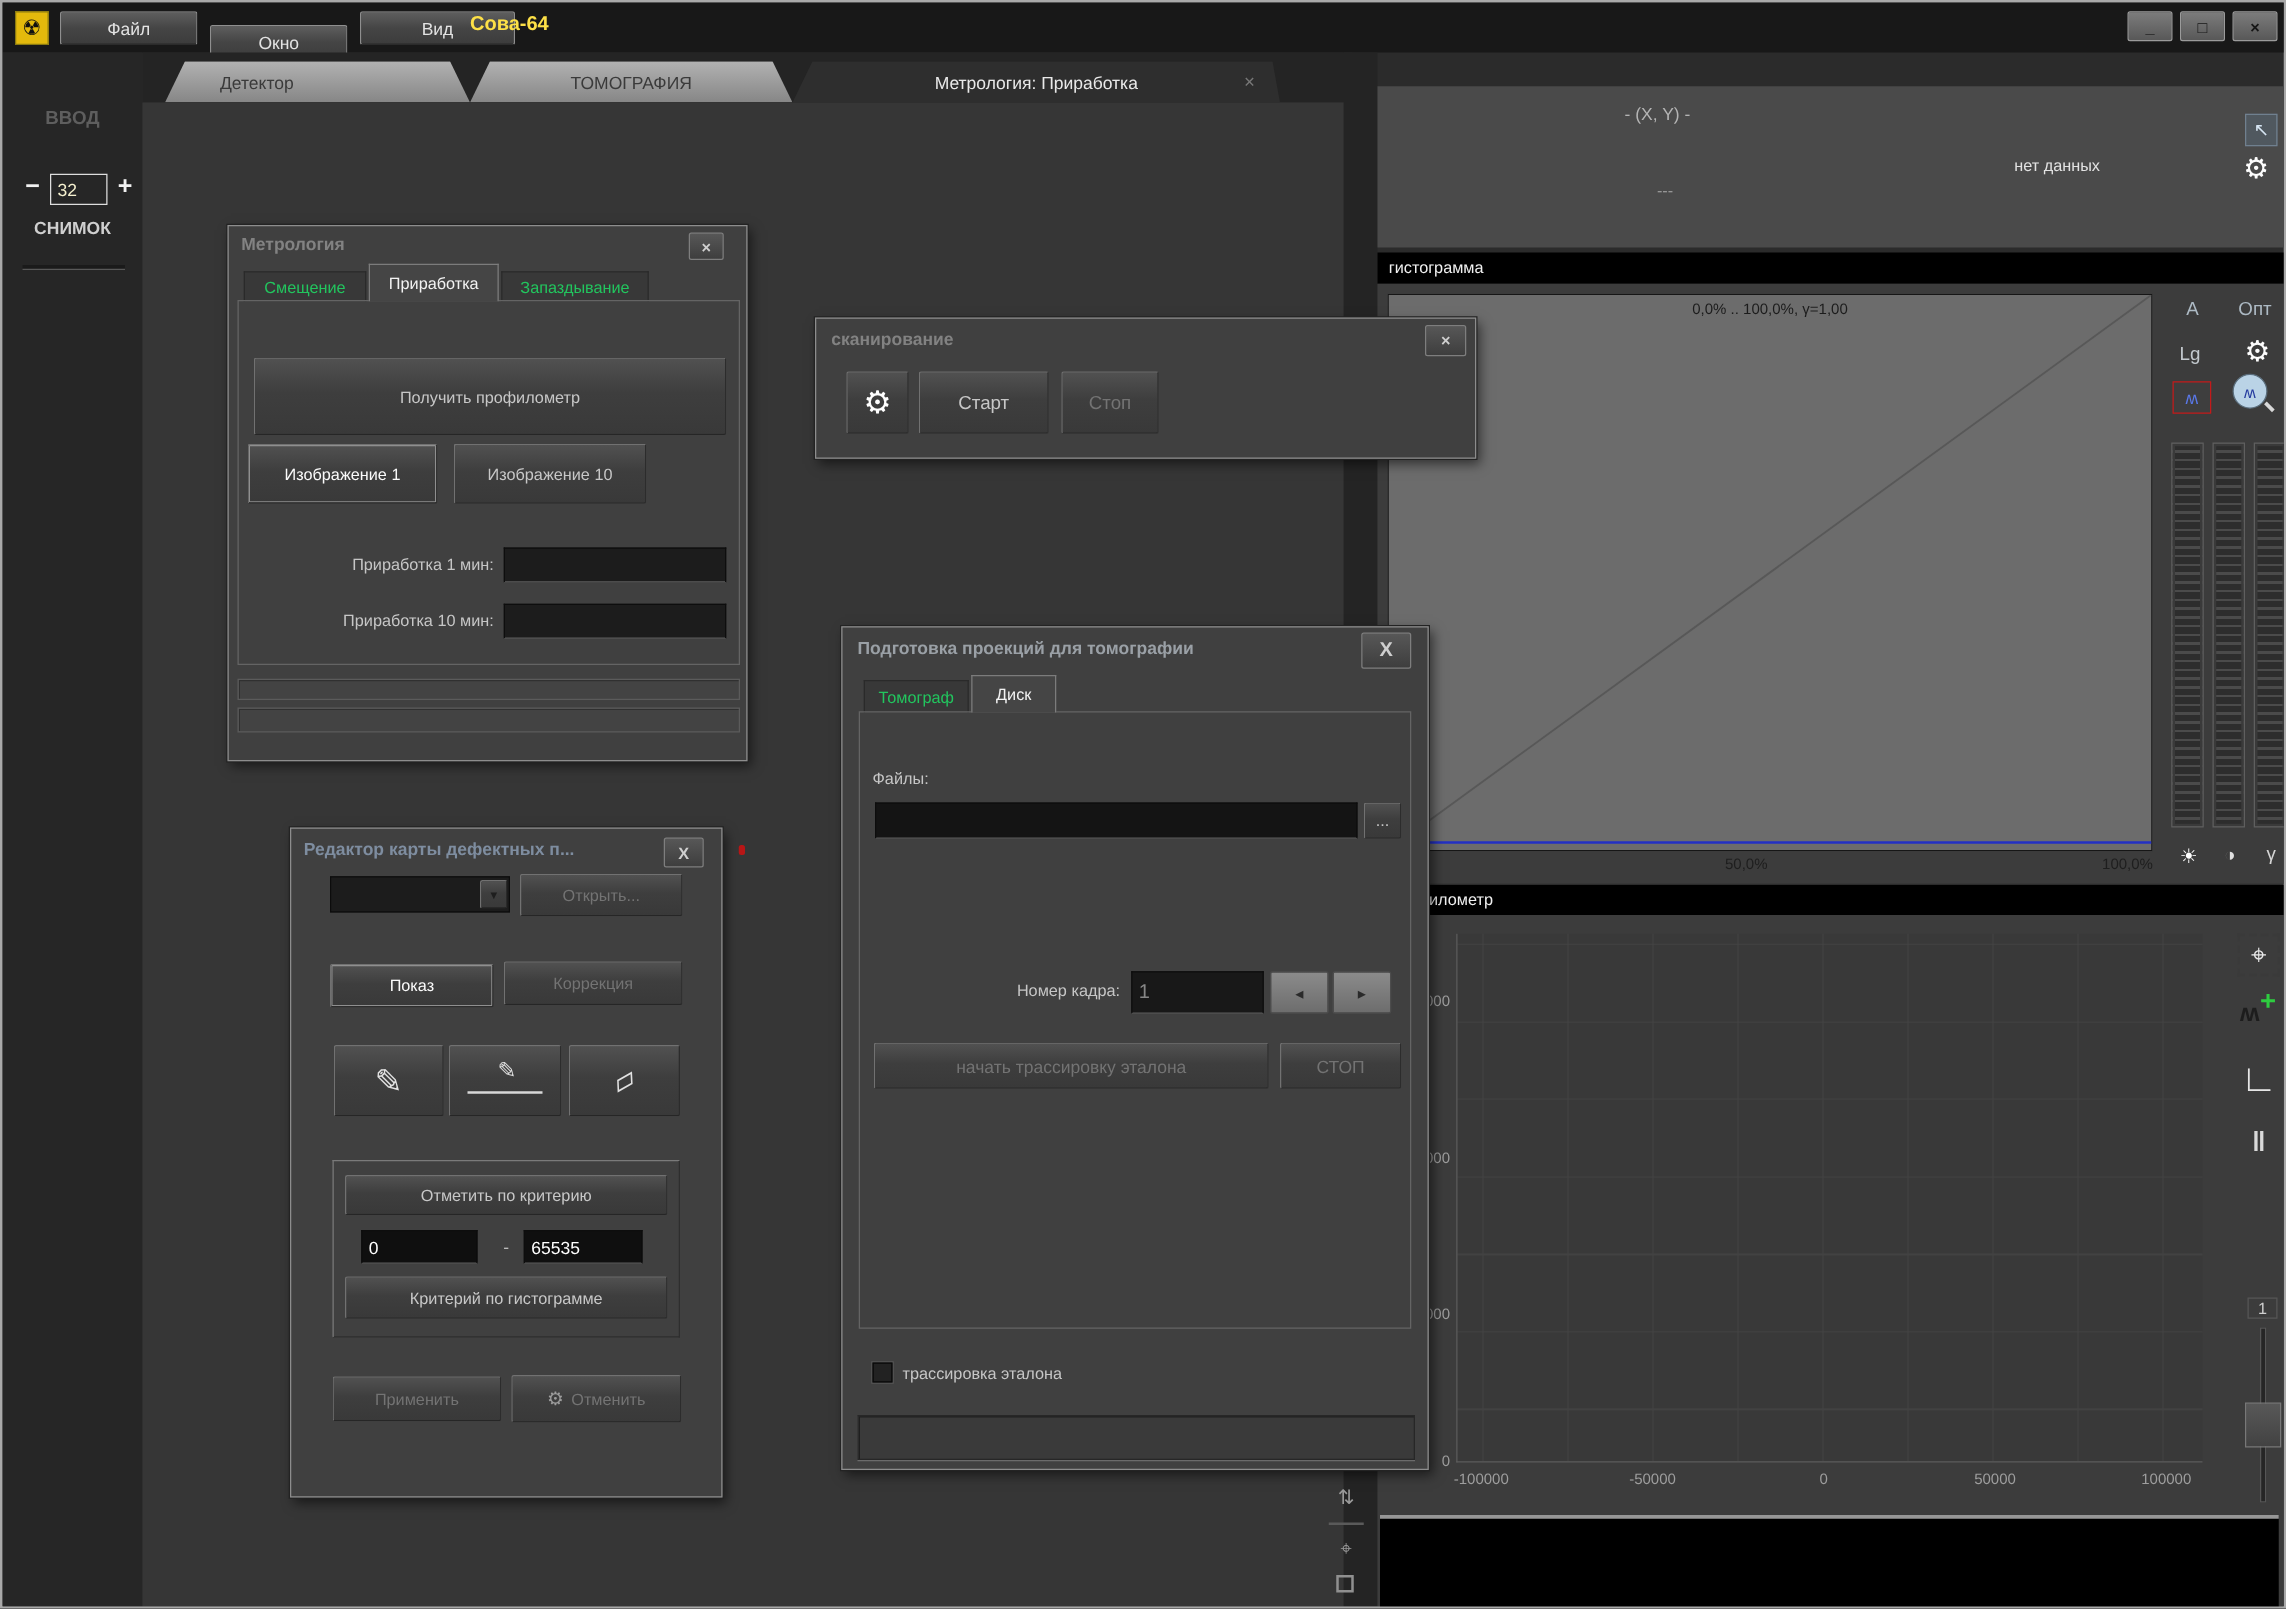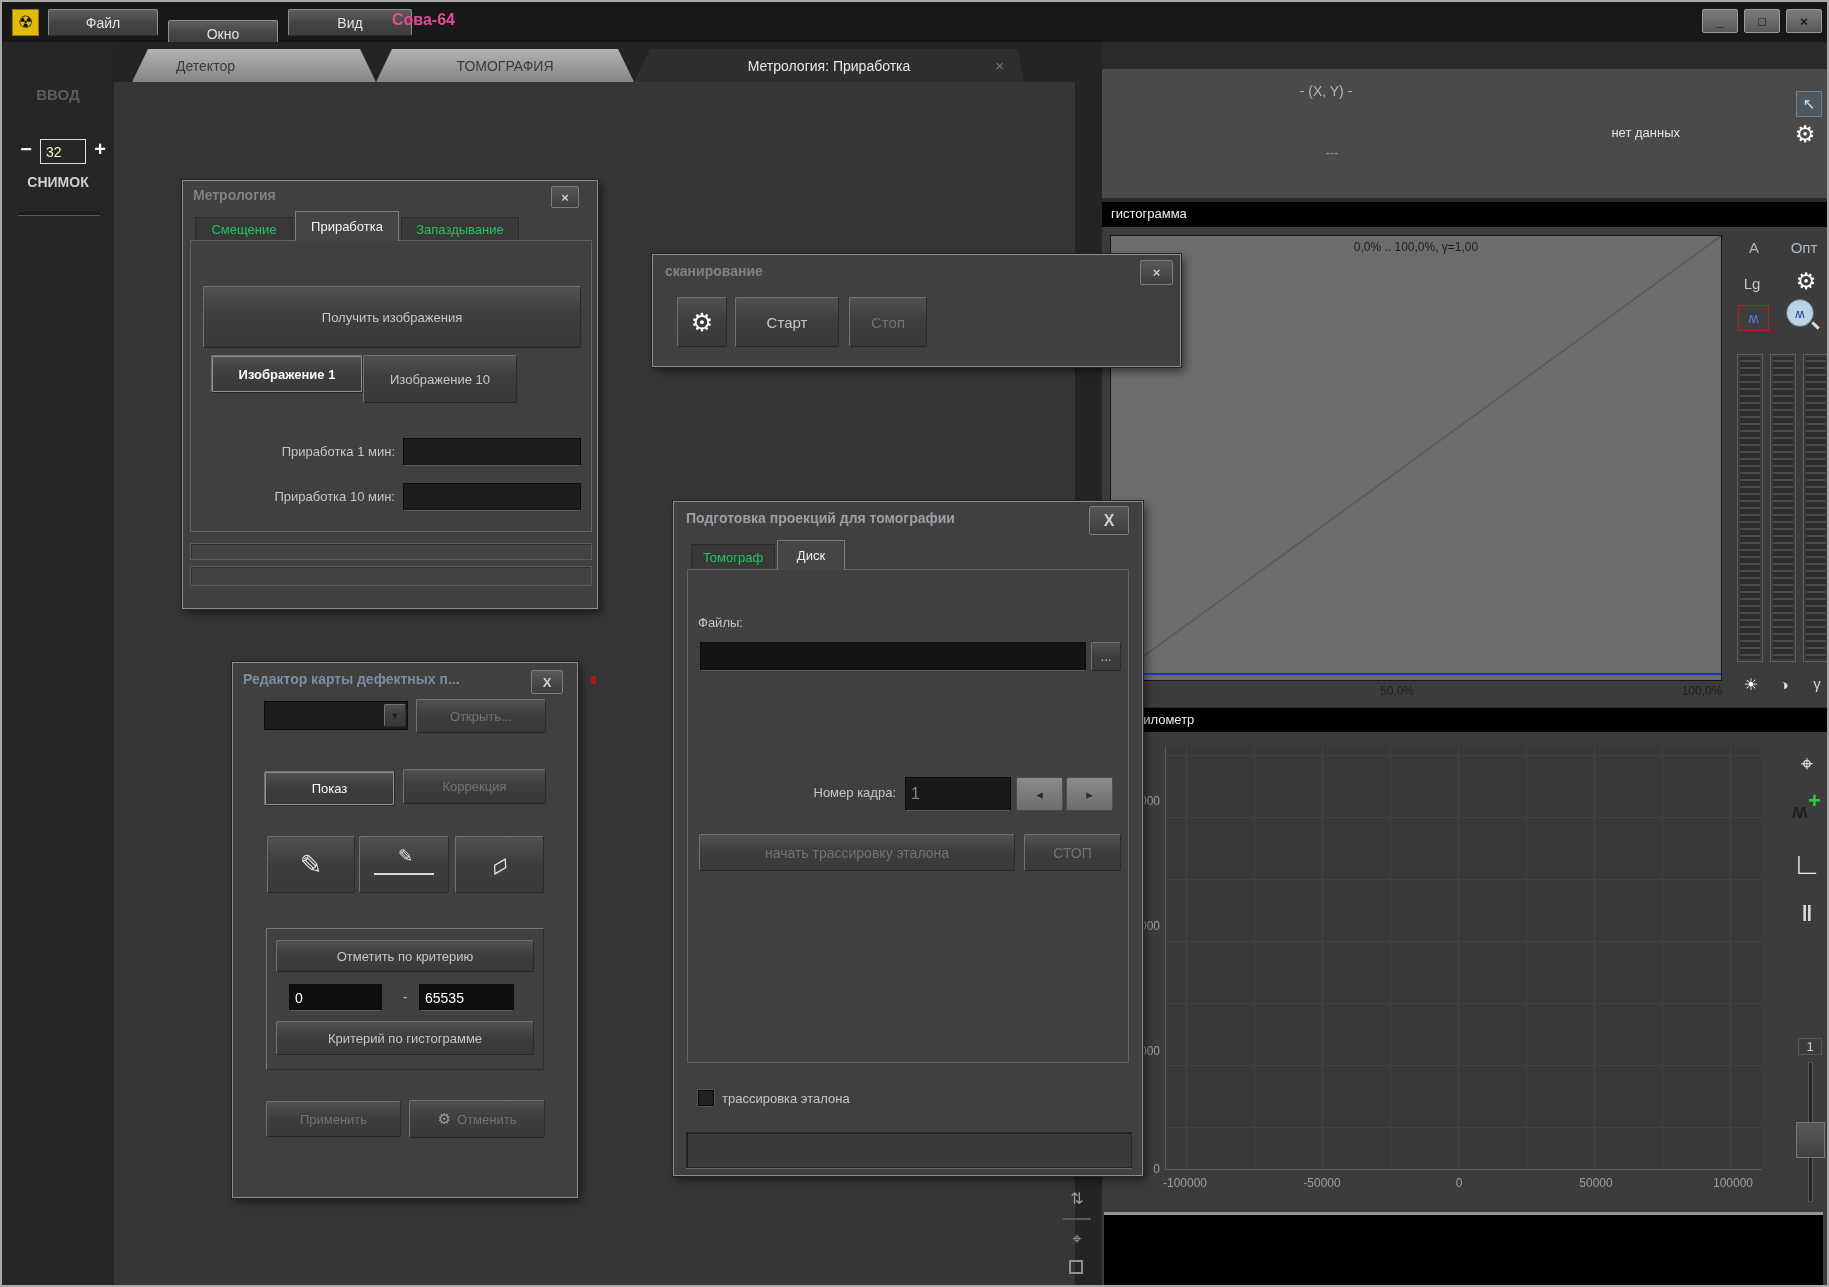--- a/index.html
+++ b/index.html
@@ -37,21 +37,21 @@
 
 <div id="window">
 
   <div class="abs" id="topbar">
     <div class="abs flexc" style="left:10px;top:7px;width:27px;height:27px;background:#e3b90c;border:1px solid #8a7a10;color:#101010;font-size:17px;">
         <span>☢</span>
       </div>
     <button class="abs menu-btn" style="left:46px;top:7px;width:110px;">Файл</button>
     <button class="abs menu-btn" style="left:166px;top:7px;width:110px;margin-top:11px;">Окно</button>
     <button class="abs menu-btn" style="left:286px;top:7px;width:124px;">Вид</button>
-    <div class="abs" style="left:390px;top:9px;font-size:16px;font-weight:bold;color:#ec4899;">Сова-64</div>
+    <div class="abs" style="left:374px;top:9px;font-size:16px;font-weight:bold;color:#fde047;">Сова-64</div>
     <button class="abs winctl" style="left:1700px;top:7px;">_</button>
     <button class="abs winctl" style="left:1742px;top:7px;">□</button>
     <button class="abs winctl" style="left:1784px;top:7px;">×</button>
   </div>
 
   <div class="abs" style="left:0;top:40px;width:112px;height:1247px;background:#262626;">
     <div class="abs" style="left:0;top:44px;width:112px;text-align:center;font-size:15px;font-weight:bold;color:#5e5e5e;">ВВОД</div>
     <div class="abs" style="left:12px;top:96px;width:24px;font-size:20px;font-weight:bold;color:#f2f2f2;text-align:center;cursor:pointer;">−</div>
     <input class="abs inp" style="left: 38px; top: 97px; width: 46px; height: 25px; border: 1px solid rgb(222, 222, 222); background: rgb(38, 38, 38); color: rgb(245, 240, 207); font-size: 14px;" value="32">
     <div class="abs" style="left:86px;top:96px;width:24px;font-size:20px;font-weight:bold;color:#f2f2f2;text-align:center;cursor:pointer;">+</div>
@@ -156,22 +156,22 @@
     </div>
   <div class="abs" style="left:1067px;top:1258px;width:14px;height:14px;border:2px solid #909090;"></div>
 
   <div class="abs dlg" style="left:180px;top:178px;width:416px;height:429px;">
     <div class="abs dlg-title" style="left:10px;top:6px;">Метрология</div>
     <button class="abs xbtn" style="left:368px;top:5px;width:28px;height:22px;">×</button>
     <div class="abs dtab flexc" style="left:12px;top:36px;width:98px;height:24px;">Смещение</div>
     <div class="abs dtab on flexc" style="left:112px;top:30px;width:104px;height:30px;">Приработка</div>
     <div class="abs dtab flexc" style="left:218px;top:36px;width:118px;height:24px;">Запаздывание</div>
     <div class="abs gbox" style="left:7px;top:59px;width:402px;height:292px;"></div>
-    <button class="abs btn flexc" style="left:20px;top:105px;width:378px;height:62px;">Получить изображения</button>
-    <button class="abs btn lit flexc" style="left:28px;top:174px;width:152px;height:38px;font-weight:bold;">Изображение 1</button>
+    <button class="abs btn flexc" style="left:20px;top:105px;width:378px;height:62px;">Получить профилометр</button>
+    <button class="abs btn lit flexc" style="left:15px;top:174px;width:152px;height:48px;">Изображение 1</button>
     <button class="abs btn flexc" style="left:180px;top:174px;width:154px;height:48px;">Изображение 10</button>
     <div class="abs lbl" style="left:20px;top:263px;width:192px;text-align:right;">Приработка 1 мин:</div>
     <input class="abs inp" style="left: 220px; top: 257px; width: 178px; height: 28px;" value="">
     <div class="abs lbl" style="left:20px;top:308px;width:192px;text-align:right;">Приработка 10 мин:</div>
     <input class="abs inp" style="left: 220px; top: 302px; width: 178px; height: 28px;" value="">
     <div class="abs" style="left:7px;top:362px;width:402px;height:17px;background:#434343;border:1px solid #5b5b5b;box-shadow:inset 1px 1px 0 #303030;"></div>
     <div class="abs" style="left:7px;top:385px;width:402px;height:20px;background:#434343;border:1px solid #5b5b5b;box-shadow:inset 1px 1px 0 #303030;"></div>
   </div>
 
   <div class="abs dlg" style="left:650px;top:252px;width:529px;height:113px;">

